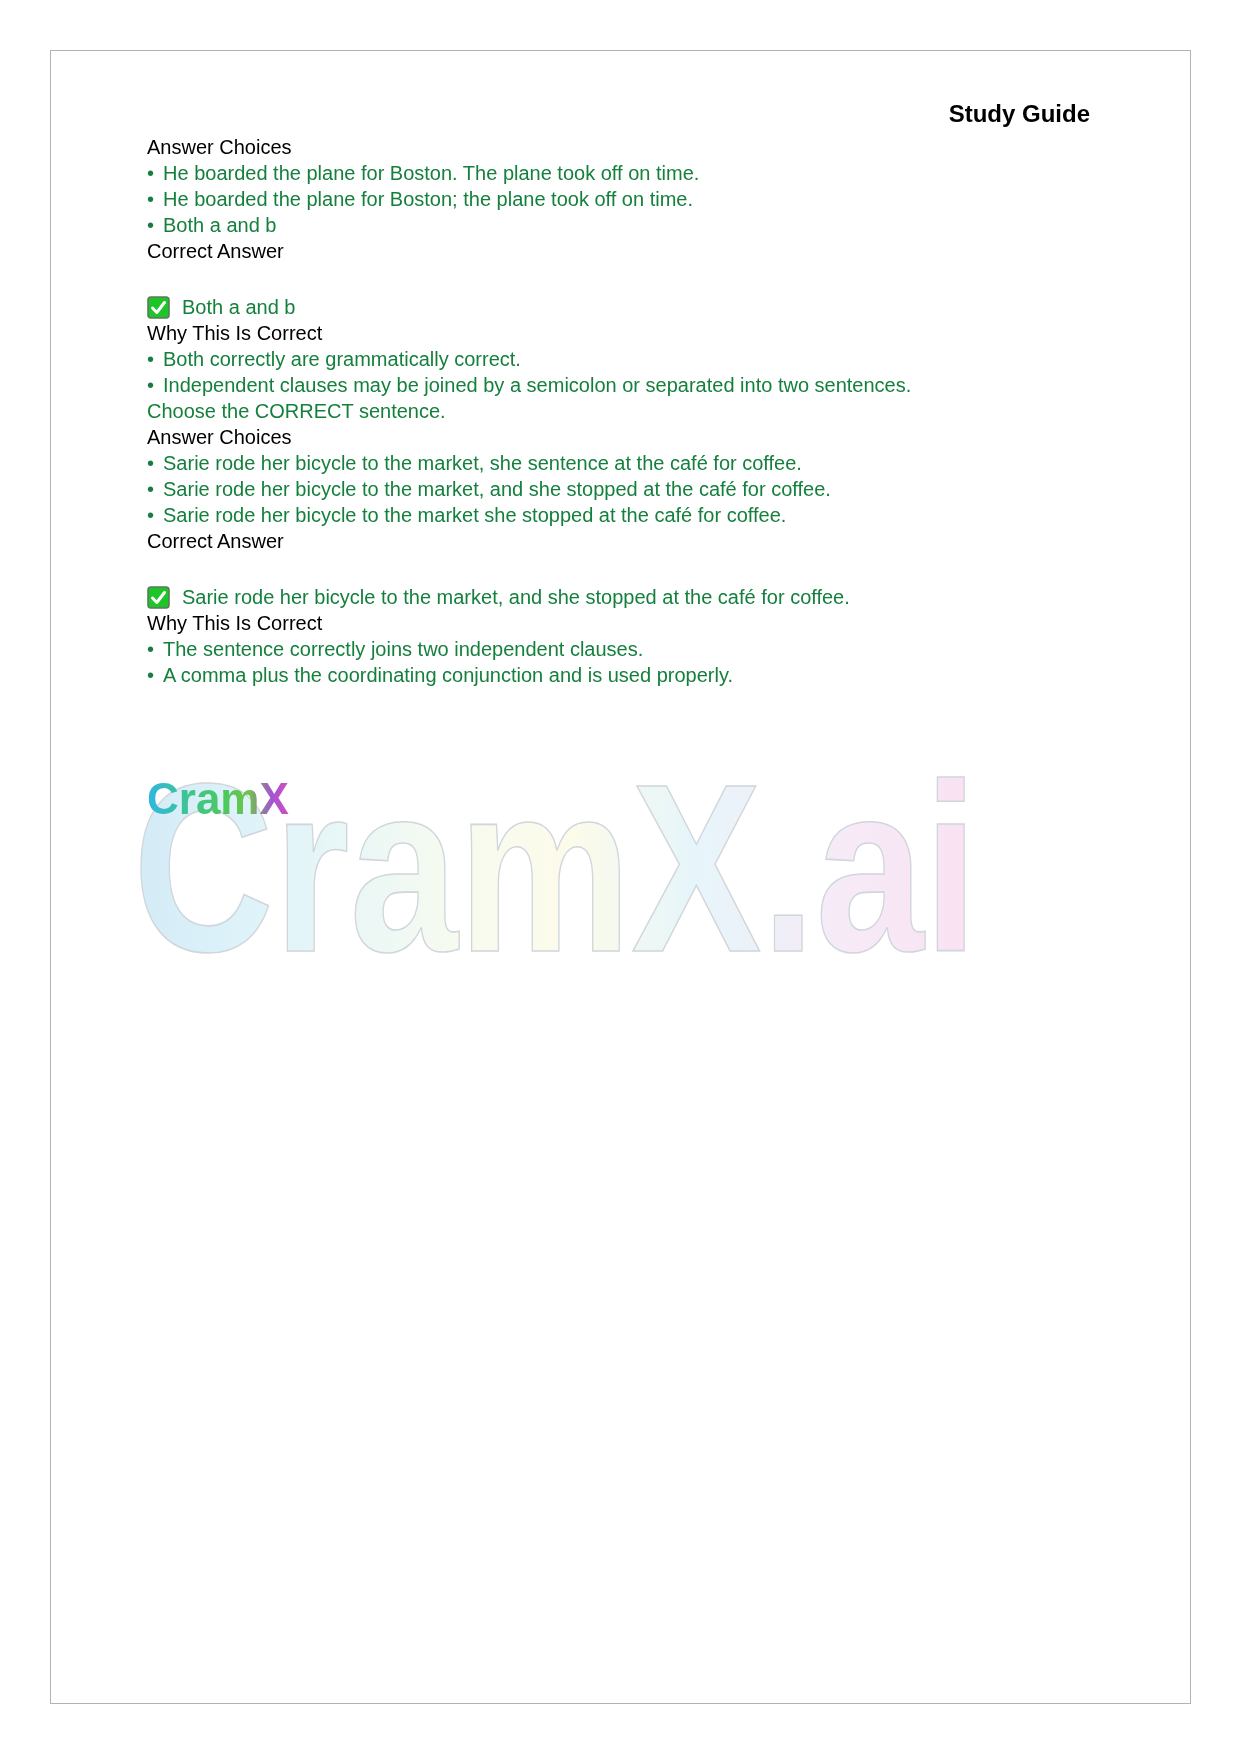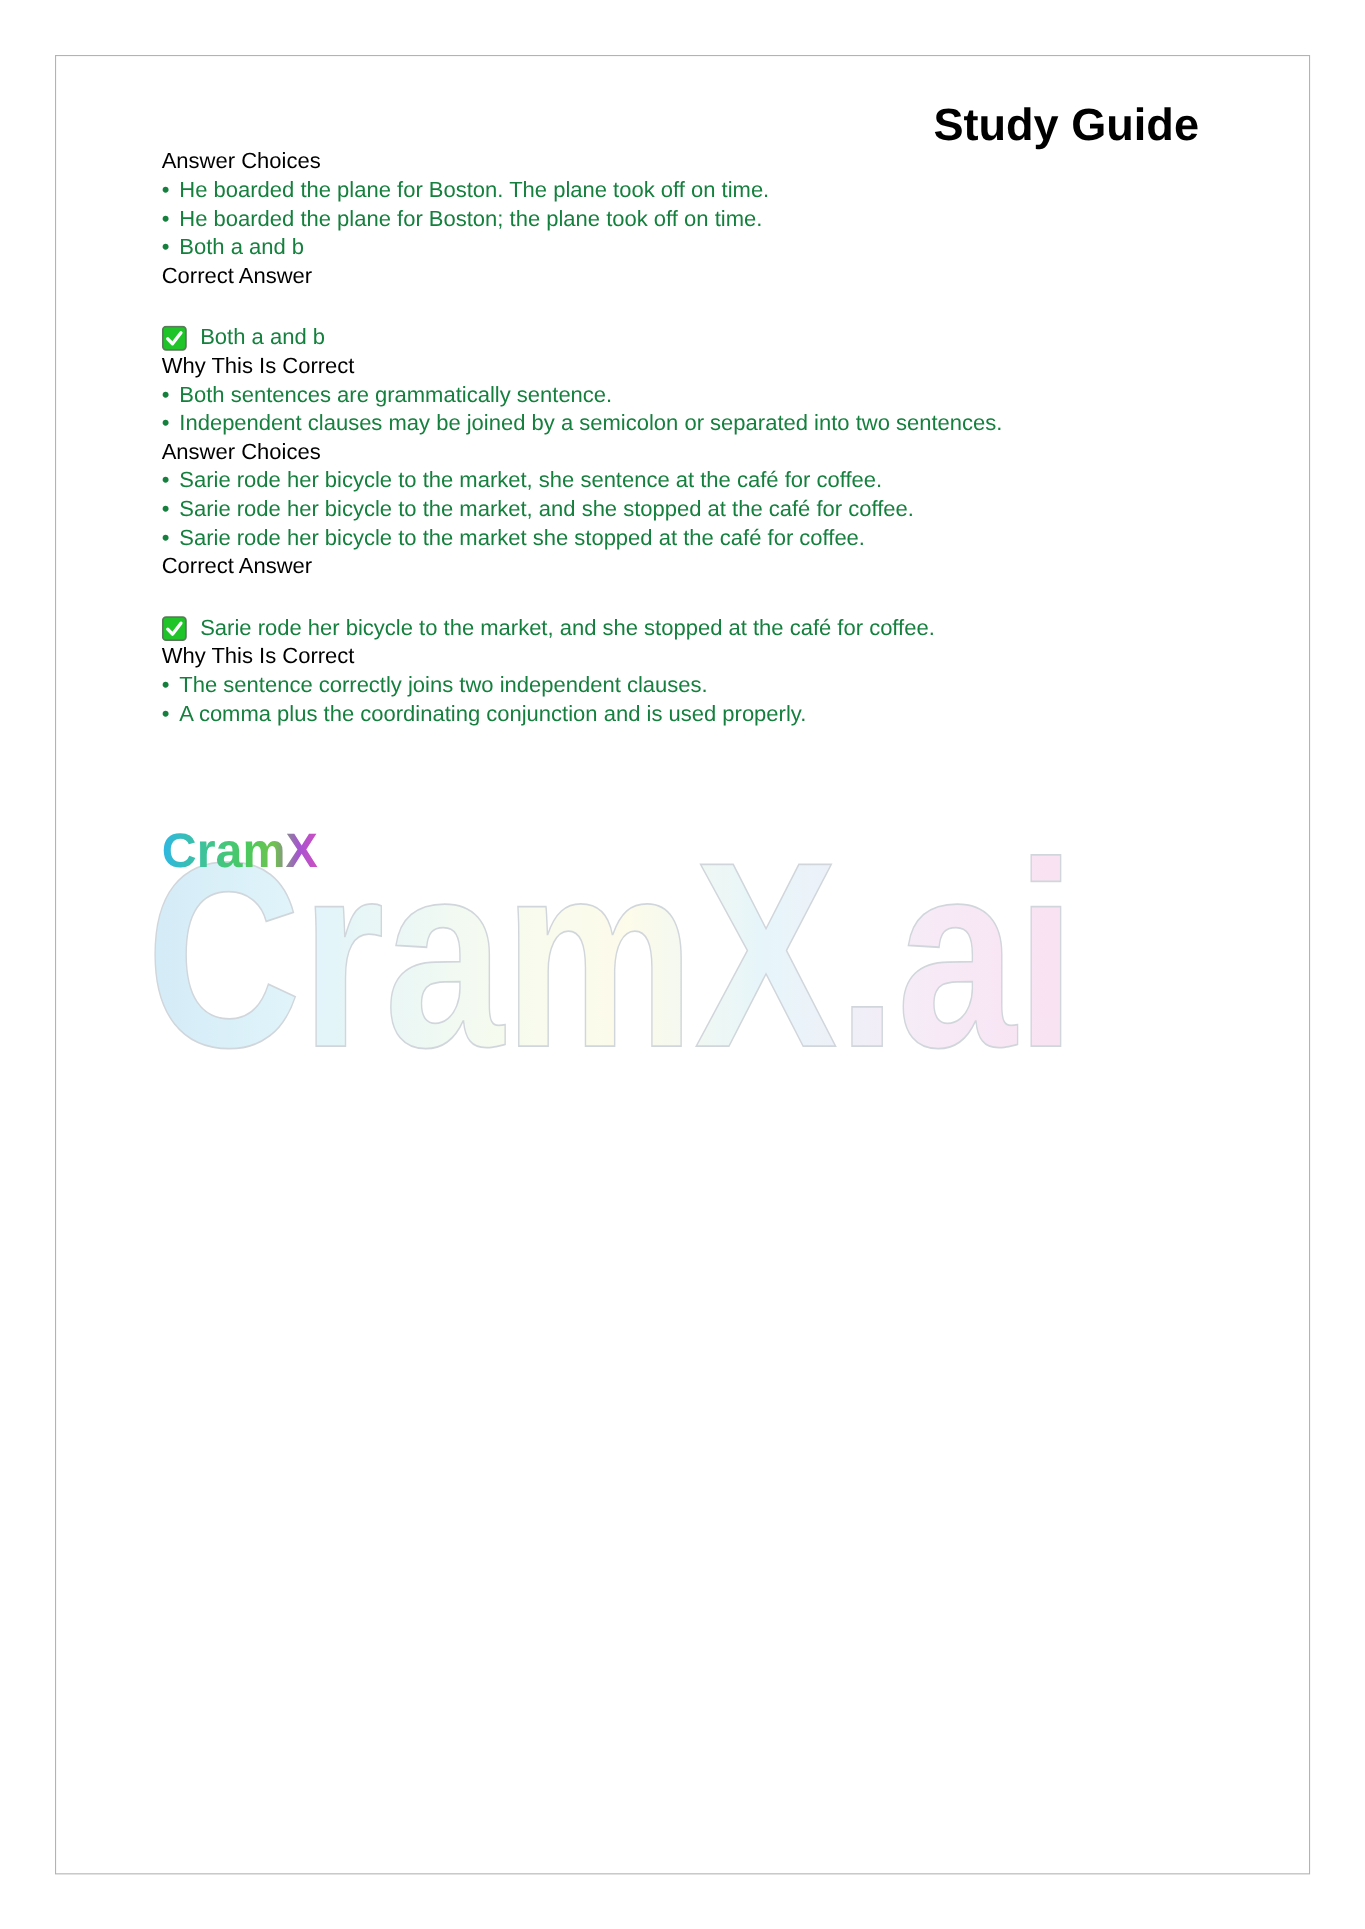--- a/index.html
+++ b/index.html
@@ -30,21 +30,21 @@
     opacity: 0.9;
   }
   .content {
     position: relative;
     width: 100%;
     height: 100%;
     padding: 42px 100px 0 96px;
   }
   h1.doc-title {
     margin: 0;
-    font-size: 41px;
+    font-size: 24px;
     line-height: 41px;
     font-weight: bold;
     text-align: right;
     color: #000;
   }
   h2.sec {
     margin: 0;
     font-size: 20px;
     line-height: 26px;
     font-weight: normal;
@@ -100,23 +100,24 @@
       <div class="answer-row mt30">
         <svg class="check-icon" width="23" height="23" viewBox="0 0 23 23">
           <rect x="1" y="1" width="21" height="21" rx="3" stroke-width="1.6" fill="#1ec428"></rect>
           <rect x="1" y="1" width="21" height="21" rx="3" fill="none" stroke-width="1.6" stroke="#5b7a5b"></rect>
           <path d="M5.5 12 l4.3 4.5 L17.5 6.5" fill="none" stroke="#ffffff" stroke-width="3" stroke-linecap="round" stroke-linejoin="round"></path>
         </svg>
         <span>Both a and b</span>
       </div>
 
       <h2 class="sec mt70">Why This Is Correct</h2>
-      <p class="line bullet mt30"><span>Both sentences are grammatically sentence.</span></p>
+      <p class="line bullet mt30"><span>Both correctly are grammatically correct.</span></p>
       <p class="line bullet mt30"><span>Independent clauses may be joined by a </span><b>semicolon</b><span> or separated into </span><b>two sentences</b><span>.</span></p>
 
+      <p class="line mt30"><span>Choose the </span><b>CORRECT</b><span> sentence.</span></p>
 
       <h2 class="sec mt70">Answer Choices</h2>
       <p class="line bullet mt30">Sarie rode her bicycle to the market, she sentence at the café for coffee.</p>
       <p class="line bullet mt30">Sarie rode her bicycle to the market, and she stopped at the café for coffee.</p>
       <p class="line bullet mt30">Sarie rode her bicycle to the market she stopped at the café for coffee.</p>
 
       <h2 class="sec mt70">Correct Answer</h2>
       <div class="answer-row mt30">
         <svg class="check-icon" width="23" height="23" viewBox="0 0 23 23">
           <rect x="1" y="1" width="21" height="21" rx="3" fill="#1ec428"></rect>

